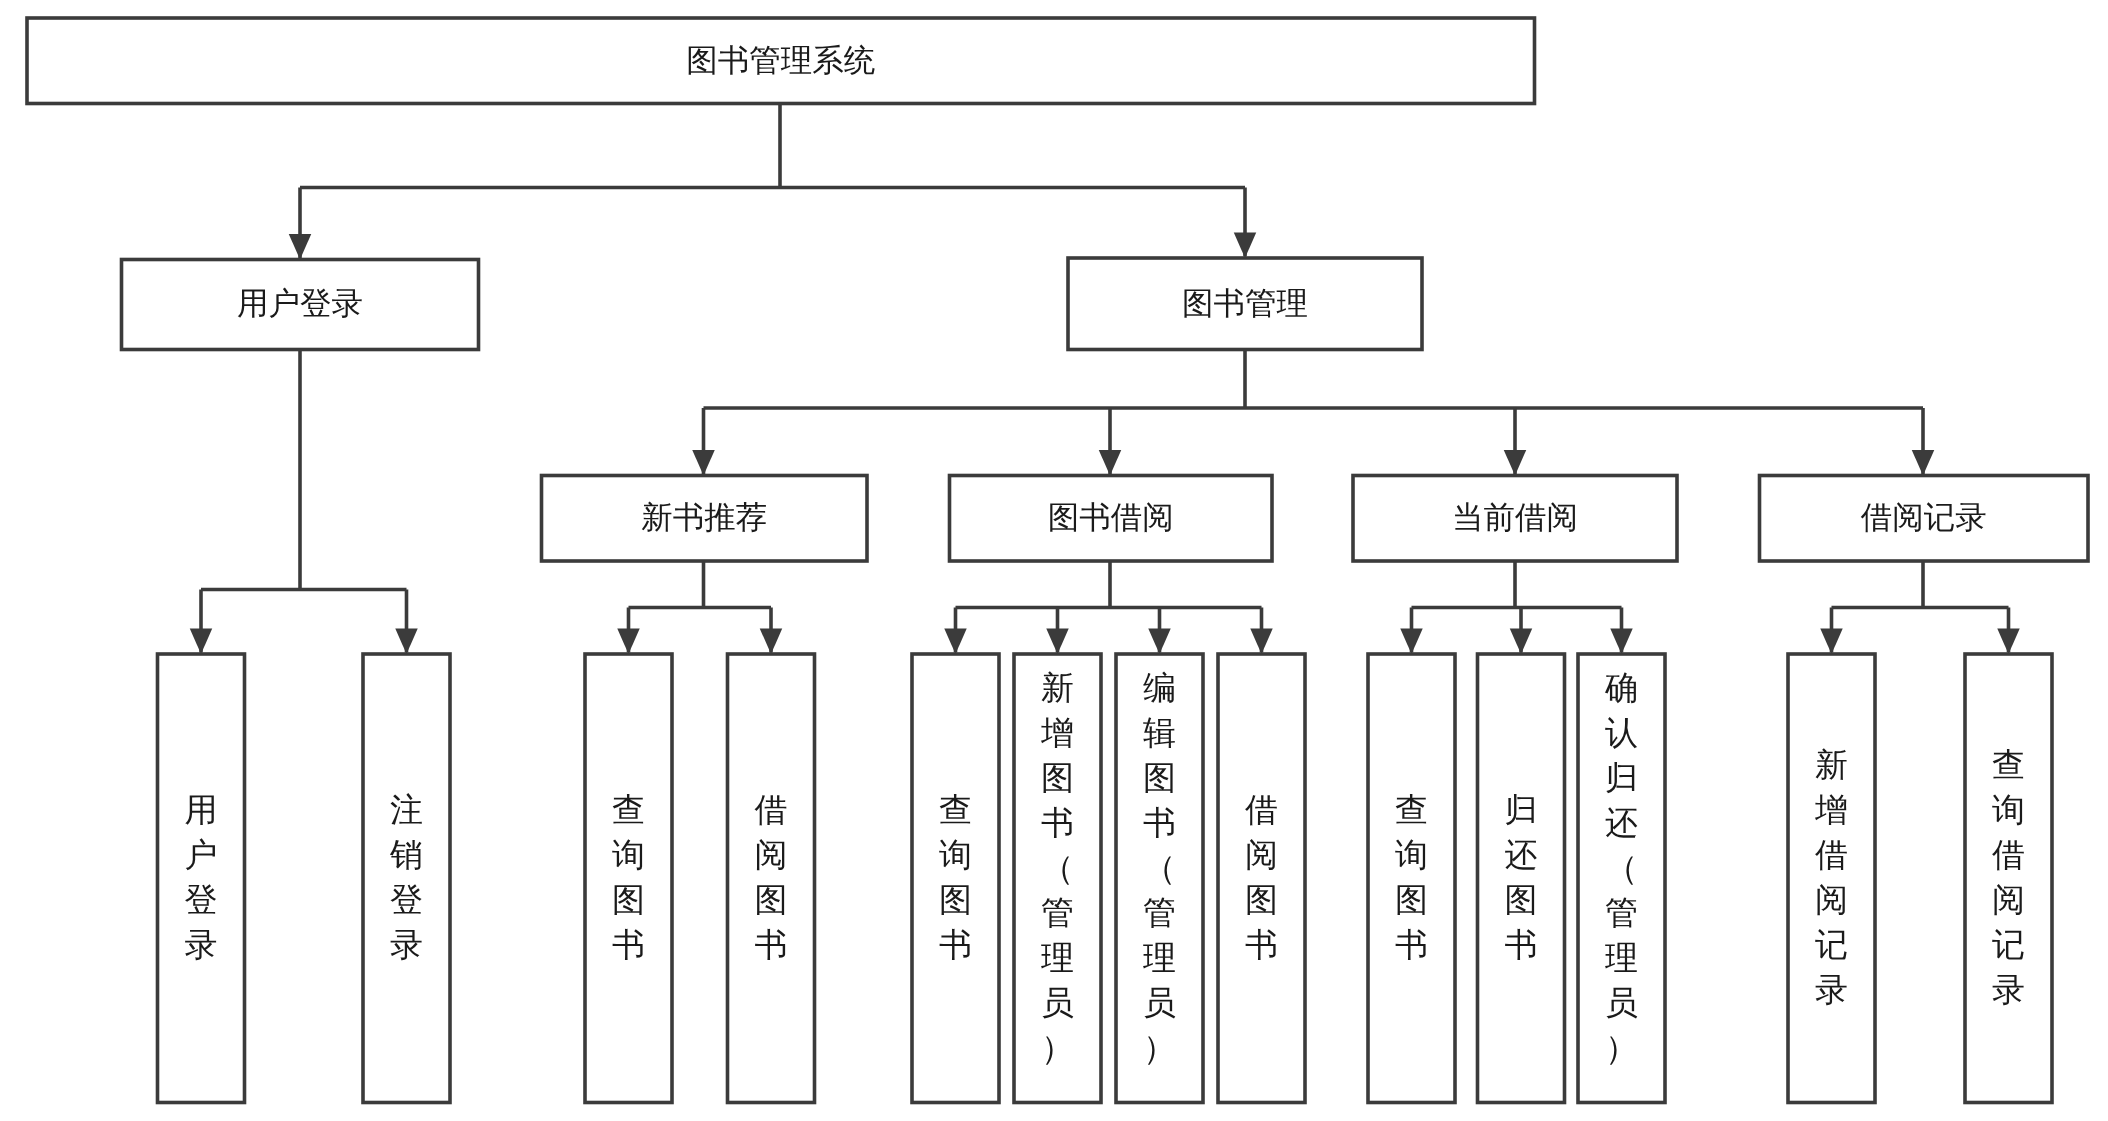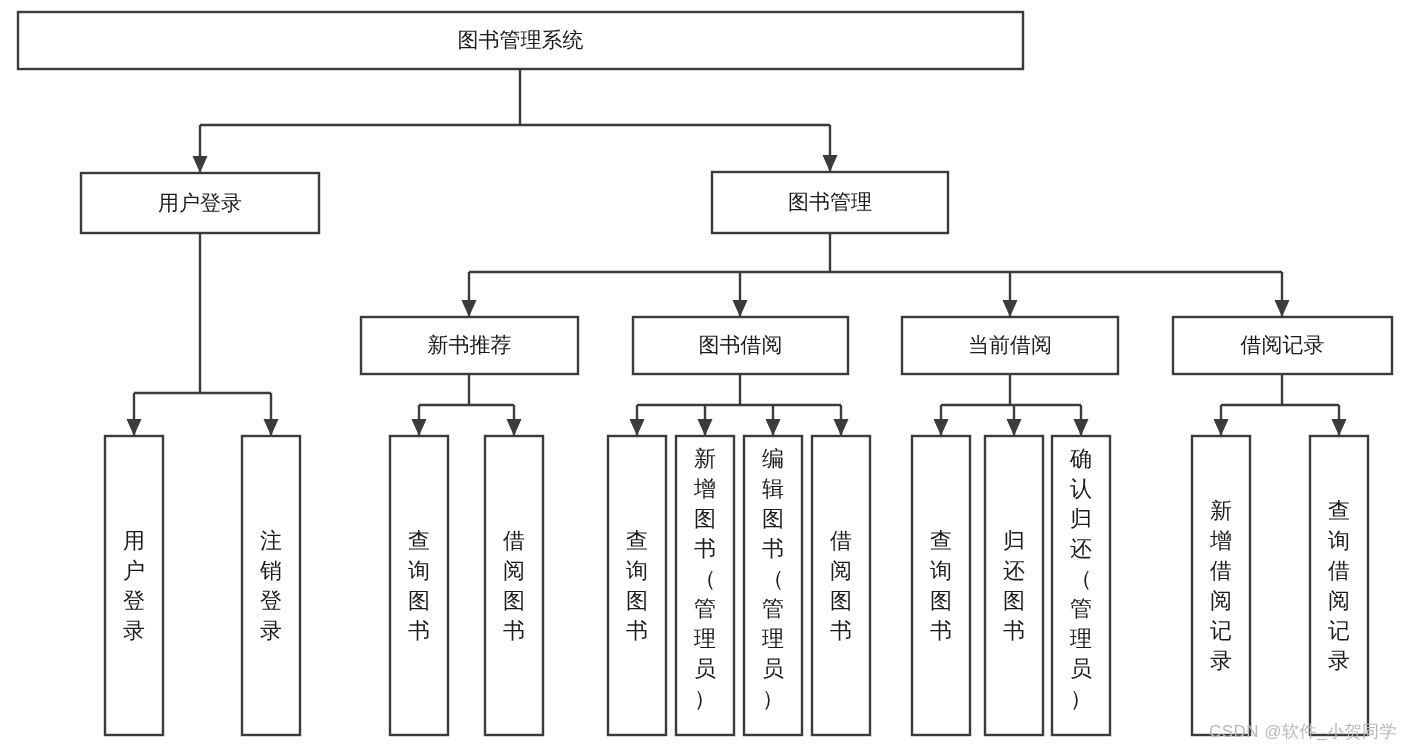--- a/index.html
+++ b/index.html
@@ -275,14 +275,13 @@
           <rect x="1310" y="436" width="58" height="299" class="node-box"></rect>
           <text x="1339" y="517.5" class="node-label-v">查</text>
           <text x="1339" y="547.5" class="node-label-v">询</text>
           <text x="1339" y="577.5" class="node-label-v">借</text>
           <text x="1339" y="607.5" class="node-label-v">阅</text>
           <text x="1339" y="637.5" class="node-label-v">记</text>
           <text x="1339" y="667.5" class="node-label-v">录</text>
         </g>
       </g>
   </svg>
-  <div class="watermark">CSDN @软件_小贺同学</div>
 </div>
 
 </body></html>

